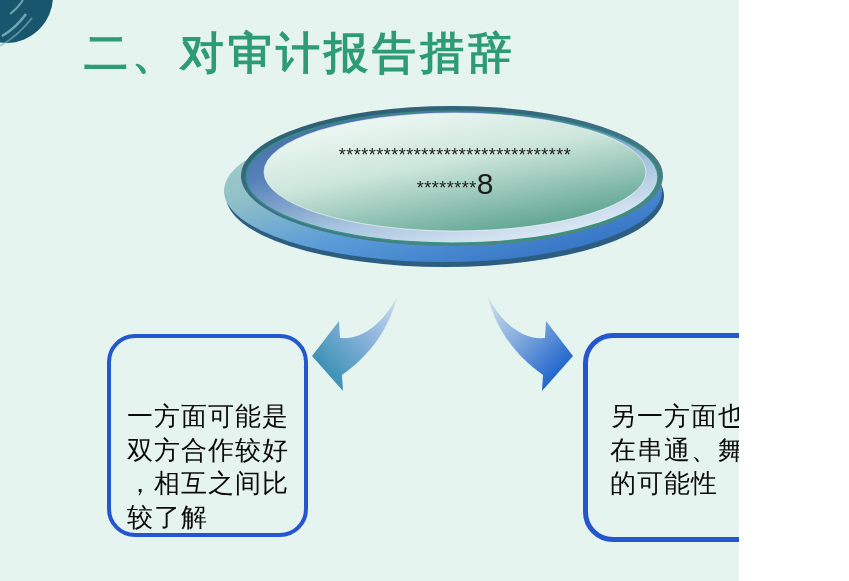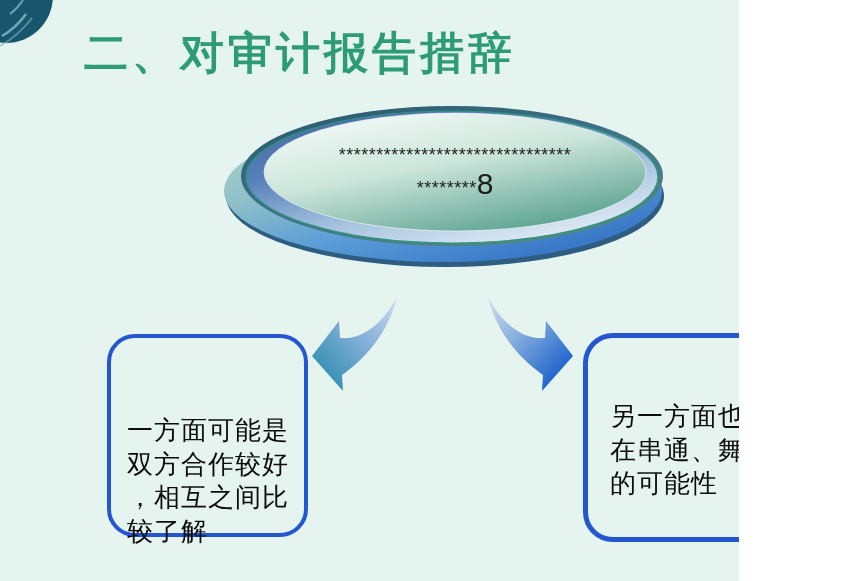--- a/index.html
+++ b/index.html
@@ -27,21 +27,21 @@
   .disc-line2 .num{font-size:30px;}
   .arrows-svg{position:absolute;left:300px;top:288px;}
   .callout{
     position:absolute;box-sizing:border-box;
     border:4px solid #2456d0;border-radius:28px;
     color:#0c0c0c;font-size:26px;line-height:1.3;
     letter-spacing:1px;white-space:pre-line;
   }
   .callout-left{
     left:107px;top:334px;width:201px;height:203px;
-    padding:42px 8px 0 16px;
+    padding:28px 8px 0 16px;
   }
   .callout-right{
     left:583px;top:333px;width:204px;height:209px;
     border-width:5px;border-radius:30px;
     padding:28px 6px 8px 22px;
   }
 </style>
 </head>
 <body>
 

